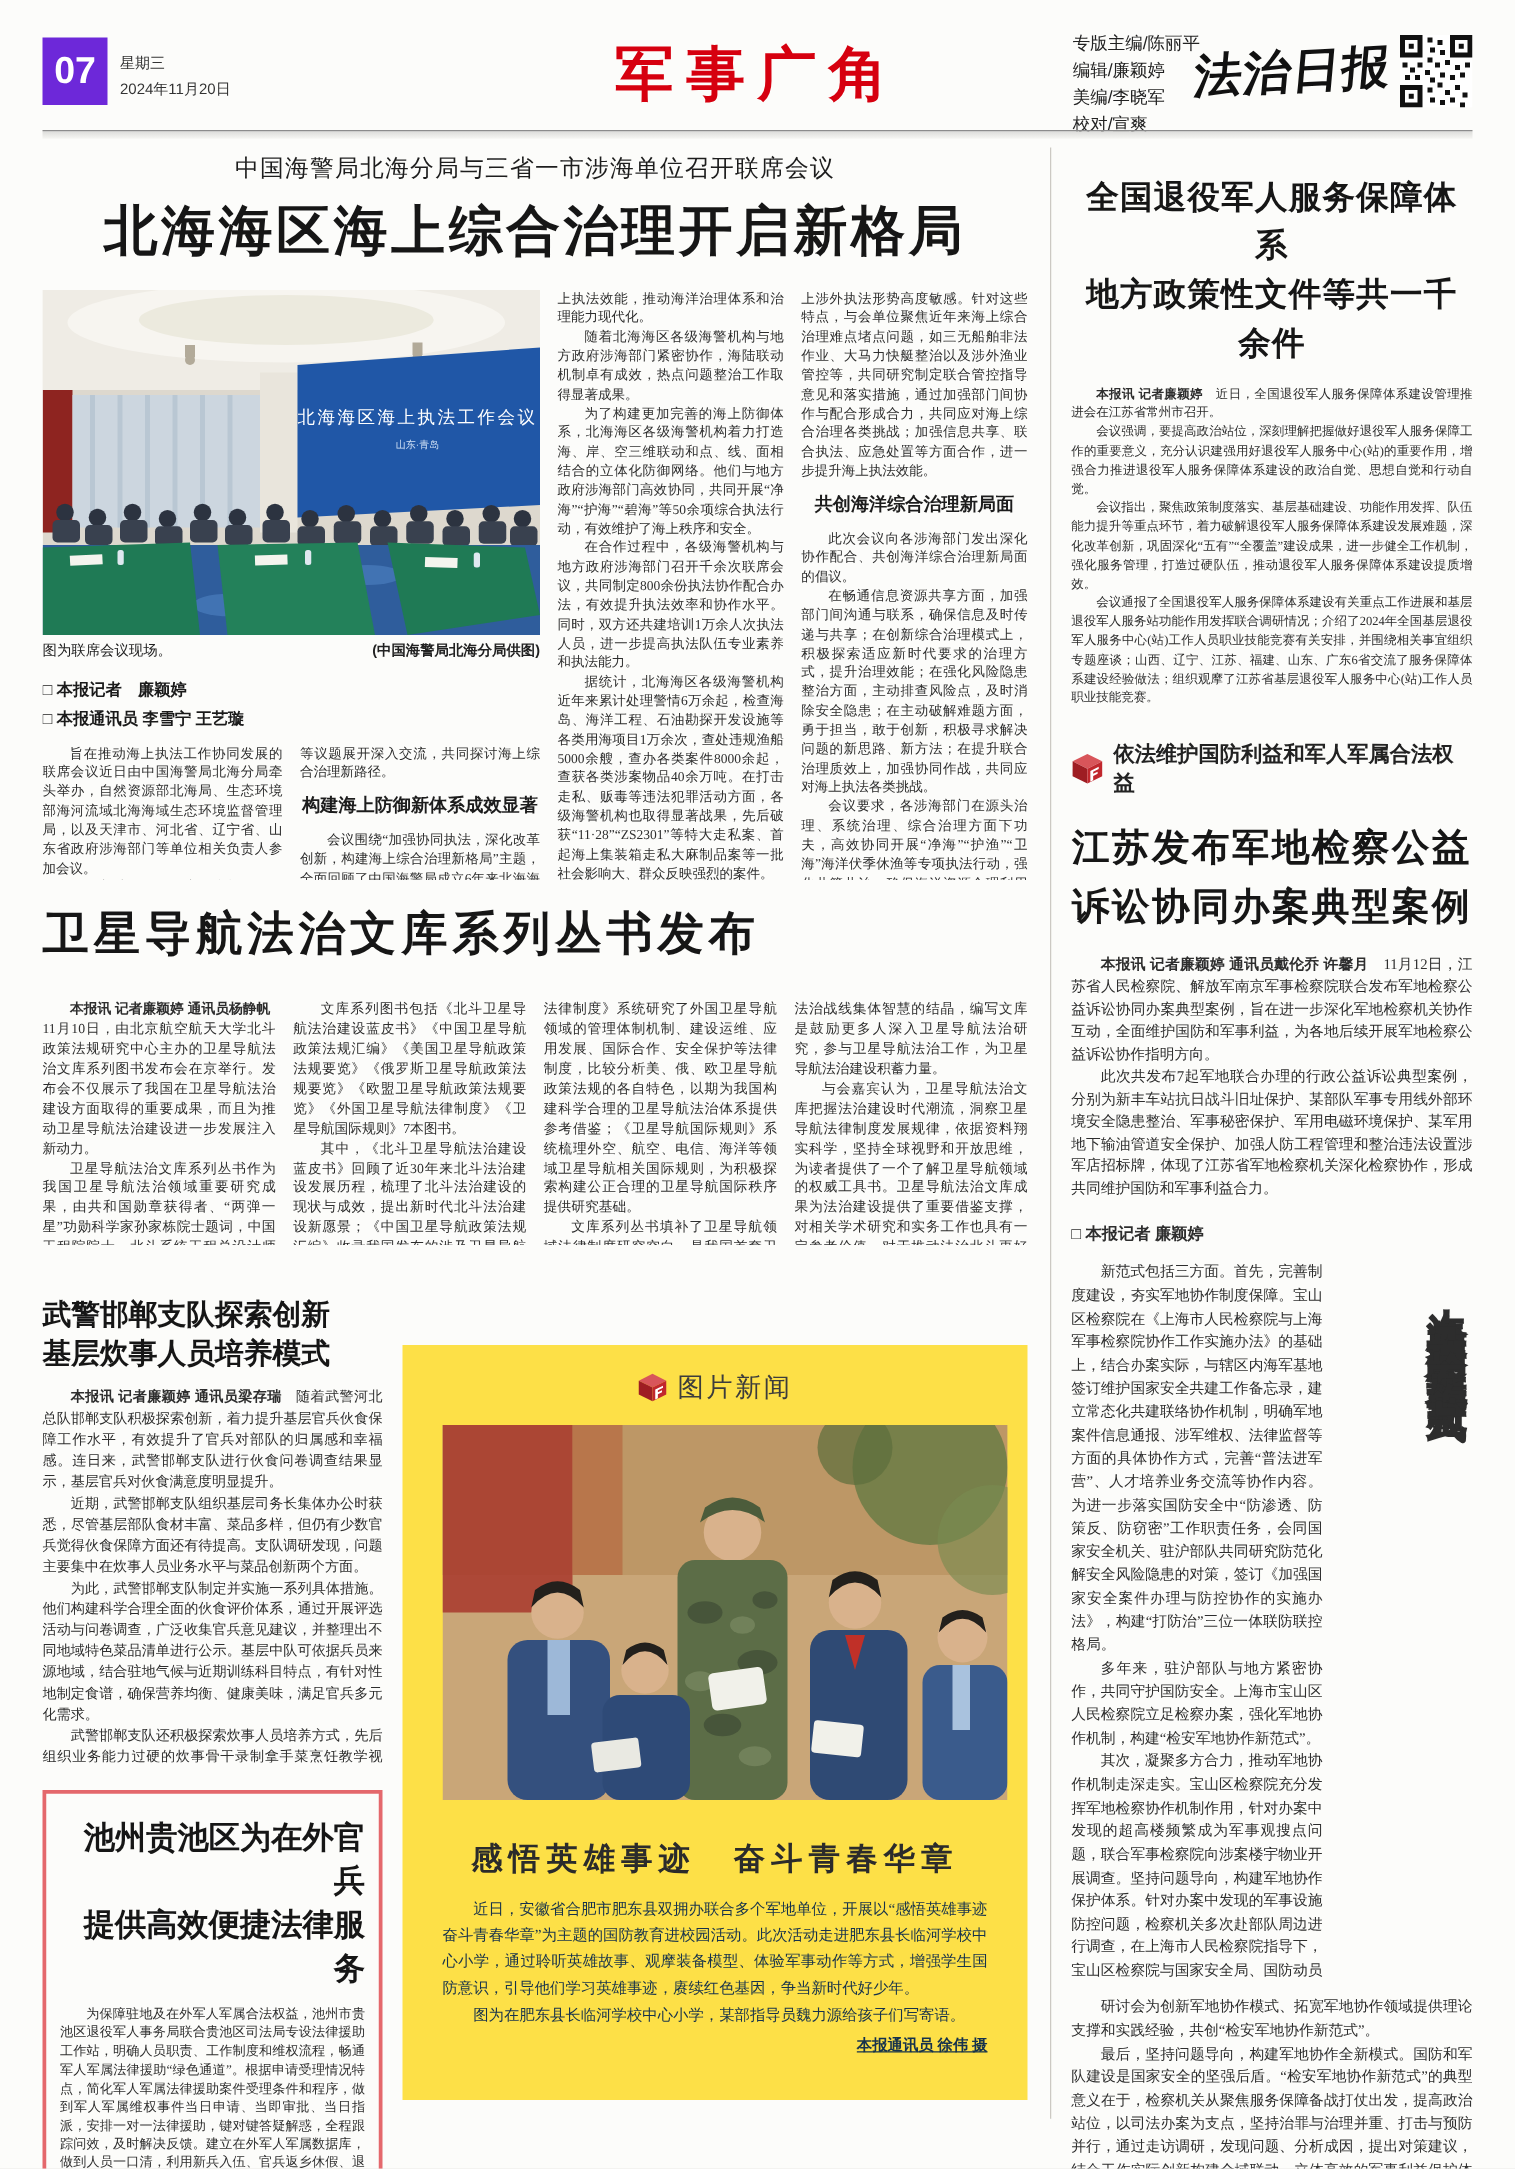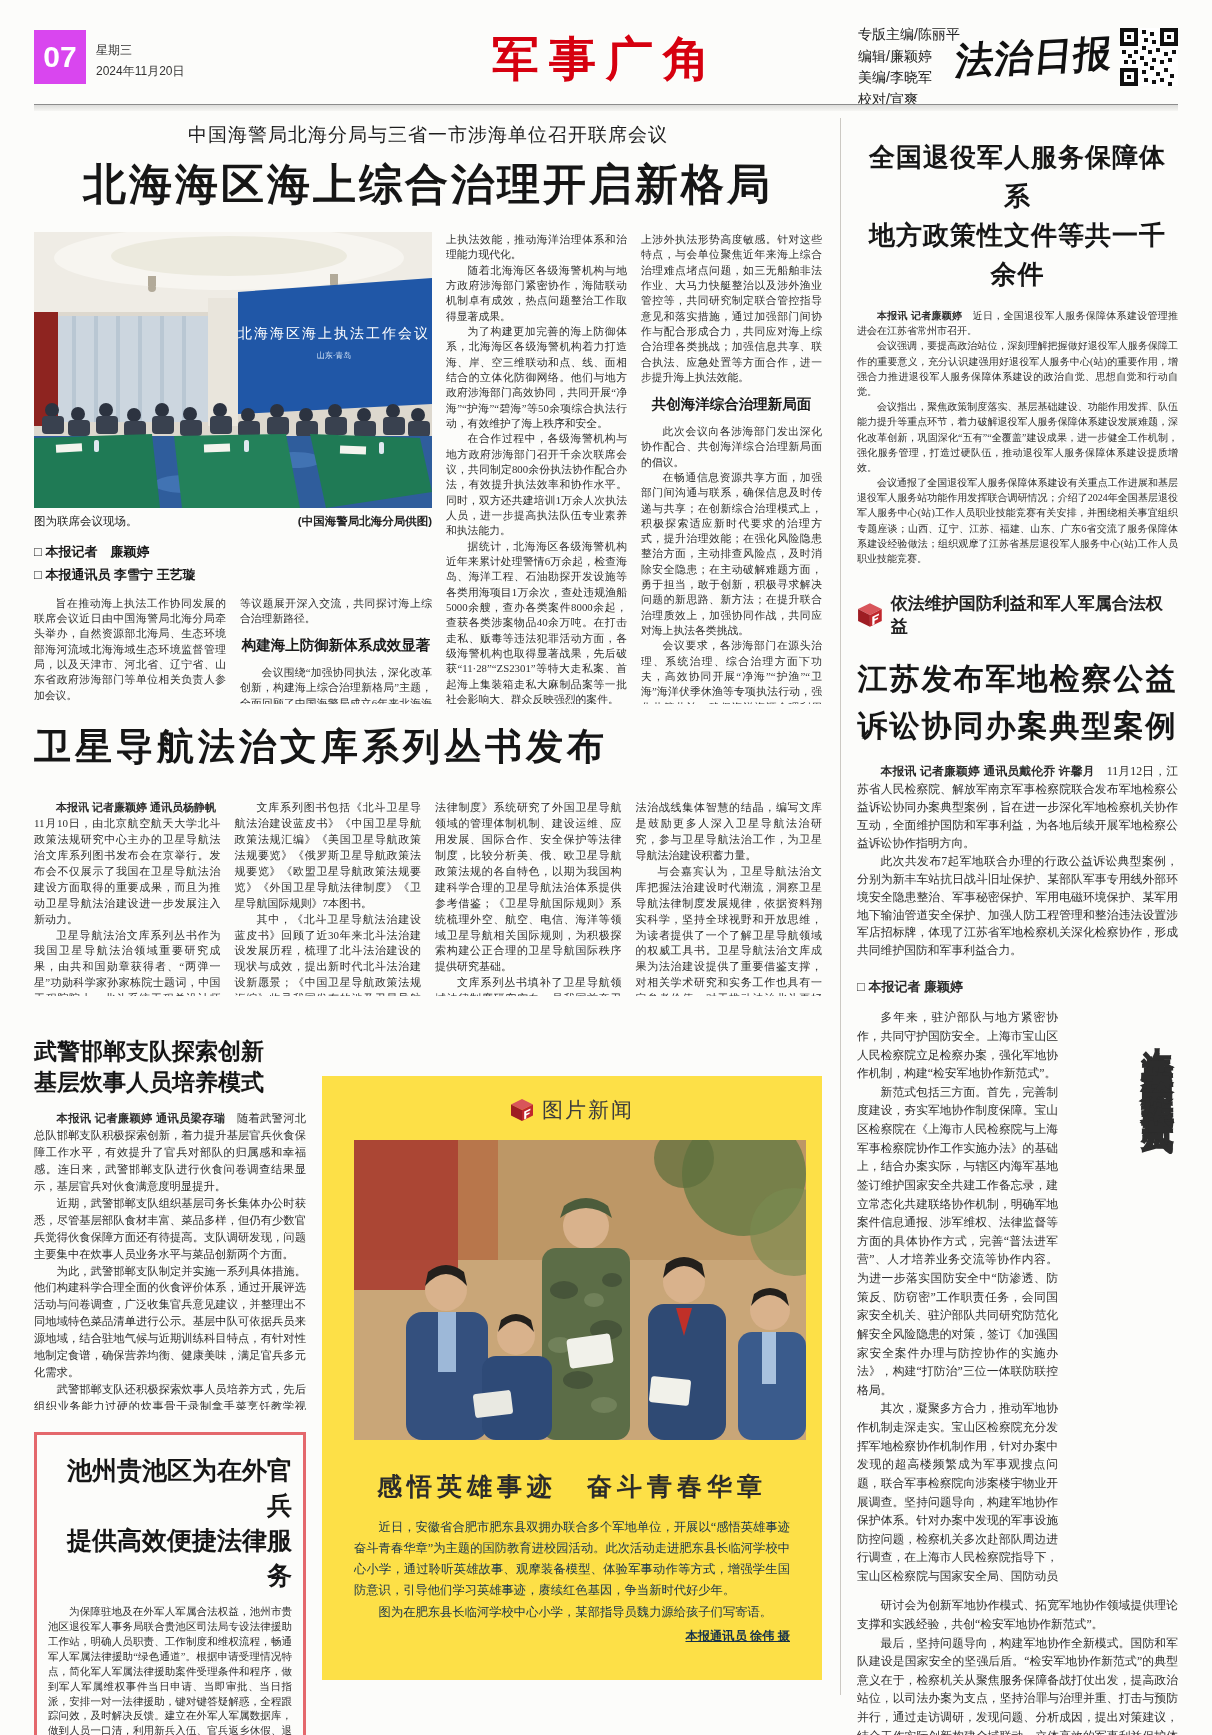--- a/index.html
+++ b/index.html
@@ -1,21 +1,21 @@
 <!DOCTYPE html>
 <html><head>
 <meta charset="utf-8">
 <style>
   html,body{margin:0;padding:0;background:#e8e6e2;}
   .page{position:relative;width:1212px;height:1735px;margin:0 auto;background:#fcfcfa;
         font-family:"Liberation Serif","DejaVu Serif",serif;color:#2e2e2e;overflow:hidden;}
   .sans{font-family:"Liberation Sans","DejaVu Sans",sans-serif;}
   
   .masthead{position:absolute;top:22px;left:34px;right:34px;height:76px;}
-  .pagenum{position:absolute;left:0;top:8px;width:52px;height:54px;background:#d946ef;color:#fff;
+  .pagenum{position:absolute;left:0;top:8px;width:52px;height:54px;background:#6d28d9;color:#fff;
            font:700 30px/54px "Liberation Sans","DejaVu Sans",sans-serif;text-align:center;}
   .dateblock{position:absolute;left:62px;top:18px;font-size:12px;line-height:1.75;color:#333;}
   .section-title{position:absolute;left:50%;transform:translateX(-50%);top:6px;
                  font-size:47px;font-weight:800;color:#d6000f;letter-spacing:10px;}
   .editors{position:absolute;right:218px;top:2px;font-size:14px;line-height:1.55;text-align:left;color:#222;}
   .paper-logo{position:absolute;right:66px;top:10px;font-size:38px;font-weight:700;color:#111;
               font-family:"DejaVu Serif","Liberation Serif",serif;transform:skewX(-8deg) rotate(-3deg);letter-spacing:1px;}
   .qr{position:absolute;right:0;top:6px;width:58px;height:58px;}
   .mast-rule{position:absolute;top:104px;left:34px;right:34px;height:6px;
              border-top:1px solid #8c8c8c;background:linear-gradient(#dcdcda,#f6f6f3);}
@@ -444,22 +444,22 @@
           <div>
               <p class="para">此次共发布7起军地联合办理的行政公益诉讼典型案例，分别为新丰车站抗日战斗旧址保护、某部队军事专用线外部环境安全隐患整治、军事秘密保护、军用电磁环境保护、某军用地下输油管道安全保护、加强人防工程管理和整治违法设置涉军店招标牌，体现了江苏省军地检察机关深化检察协作，形成共同维护国防和军事利益合力。</p>
             </div>
         </div>
       </section>
 
       <section class="a4">
         <div class="a4-byline">□ 本报记者 廉颖婷</div>
         <div class="a4-top">
           <div class="a4-main">
+              <p class="para">新范式包括三方面。首先，完善制度建设，夯实军地协作制度保障。宝山区检察院在《上海市人民检察院与上海军事检察院协作工作实施办法》的基础上，结合办案实际，与辖区内海军基地签订维护国家安全共建工作备忘录，建立常态化共建联络协作机制，明确军地案件信息通报、涉军维权、法律监督等方面的具体协作方式，完善“普法进军营”、人才培养业务交流等协作内容。为进一步落实国防安全中“防渗透、防策反、防窃密”工作职责任务，会同国家安全机关、驻沪部队共同研究防范化解安全风险隐患的对策，签订《加强国家安全案件办理与防控协作的实施办法》，构建“打防治”三位一体联防联控格局。</p>
               <p class="para">多年来，驻沪部队与地方紧密协作，共同守护国防安全。上海市宝山区人民检察院立足检察办案，强化军地协作机制，构建“检安军地协作新范式”。</p>
-              <p class="para">新范式包括三方面。首先，完善制度建设，夯实军地协作制度保障。宝山区检察院在《上海市人民检察院与上海军事检察院协作工作实施办法》的基础上，结合办案实际，与辖区内海军基地签订维护国家安全共建工作备忘录，建立常态化共建联络协作机制，明确军地案件信息通报、涉军维权、法律监督等方面的具体协作方式，完善“普法进军营”、人才培养业务交流等协作内容。为进一步落实国防安全中“防渗透、防策反、防窃密”工作职责任务，会同国家安全机关、驻沪部队共同研究防范化解安全风险隐患的对策，签订《加强国家安全案件办理与防控协作的实施办法》，构建“打防治”三位一体联防联控格局。</p>
               <p class="para">其次，凝聚多方合力，推动军地协作机制走深走实。宝山区检察院充分发挥军地检察协作机制作用，针对办案中发现的超高楼频繁成为军事观搜点问题，联合军事检察院向涉案楼宇物业开展调查。坚持问题导向，构建军地协作保护体系。针对办案中发现的军事设施防控问题，检察机关多次赴部队周边进行调查，在上海市人民检察院指导下，宝山区检察院与国家安全局、国防动员主管部门、驻沪部队等组建专班，通过登上军舰、进入部队交流等方式开展调研。今年7月，军地检察机关共同举办研讨会，邀请国家安全局、上海警备区、驻沪部队、国防动员等部门相关负责人，以及国防安全学专家学者共商国防安全工作。</p>
             </div>
           <div class="vhead">上海检察构建『检安军地协作新范式』</div>
         </div>
         <div class="a4-tail">
             <p class="para">研讨会为创新军地协作模式、拓宽军地协作领域提供理论支撑和实践经验，共创“检安军地协作新范式”。</p>
             <p class="para">最后，坚持问题导向，构建军地协作全新模式。国防和军队建设是国家安全的坚强后盾。“检安军地协作新范式”的典型意义在于，检察机关从聚焦服务保障备战打仗出发，提高政治站位，以司法办案为支点，坚持治罪与治理并重、打击与预防并行，通过走访调研，发现问题、分析成因，提出对策建议，结合工作实际创新构建全域联动、立体高效的军事利益保护体系，打通军地协作信息壁垒，凝聚军地各方力量，共同维护国防利益和军事安全。</p>
           </div>
 
       </section>

